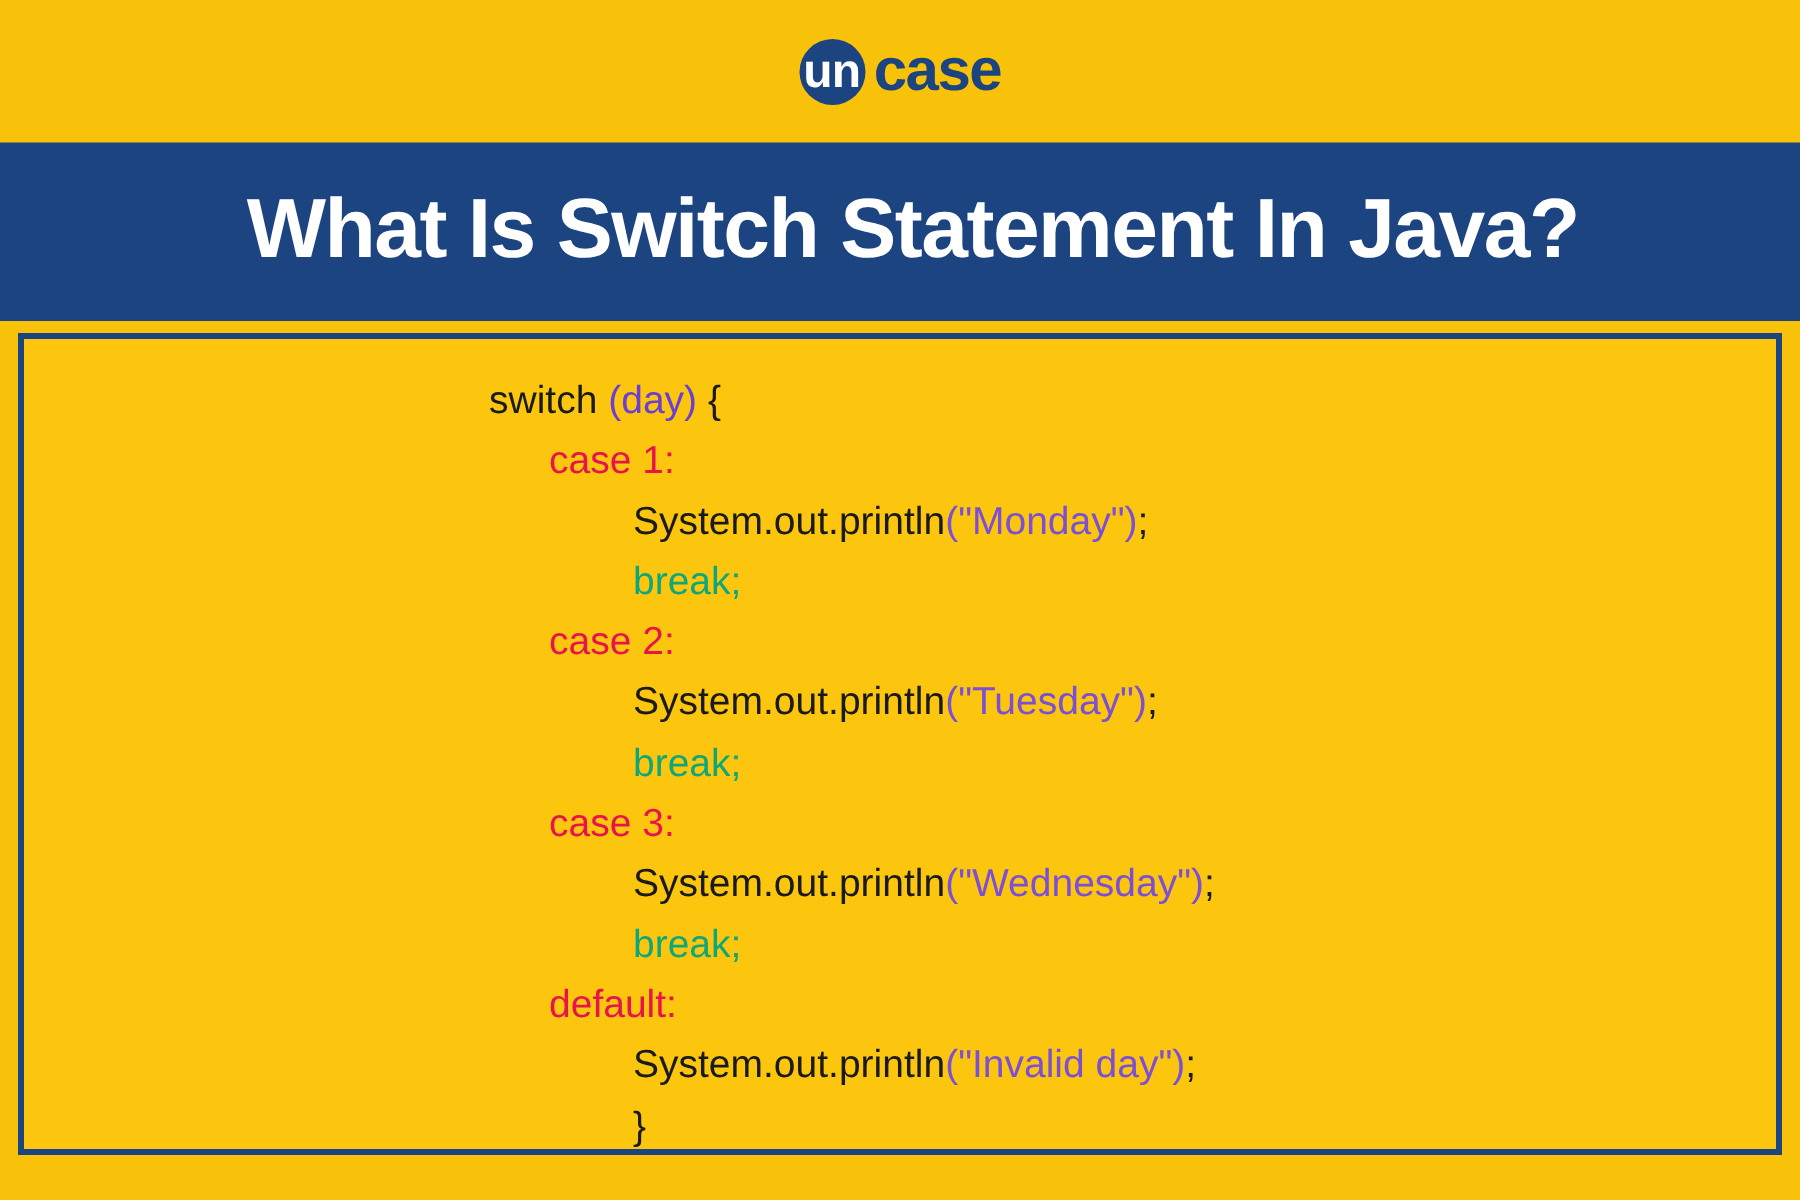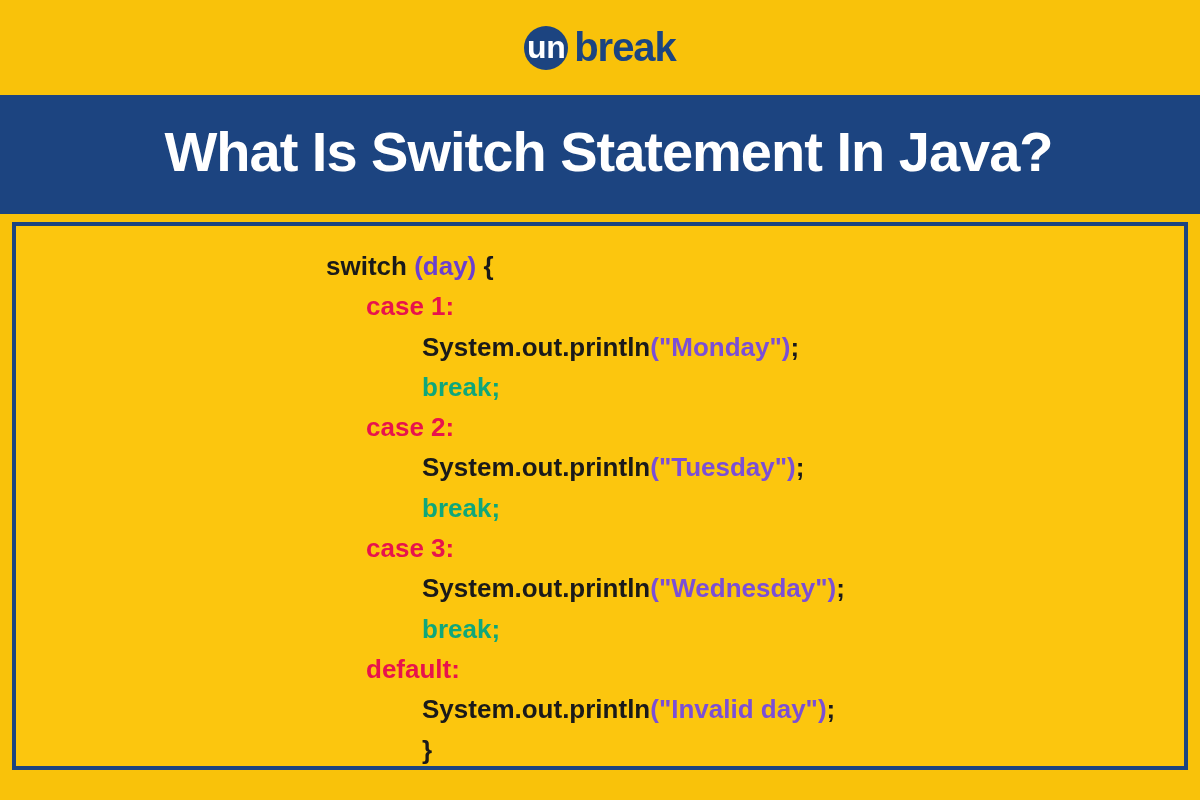--- a/index.html
+++ b/index.html
@@ -48,21 +48,21 @@
   .code-wrapper {
     margin: 8px 12px 12px 12px;
     border: 4px solid #1c4480;
     background: #fcc60e;
     height: 548px;
     padding: 20px 0 0 310px;
   }
   .code-block {
     font-family: Arial, Helvetica, sans-serif;
     font-size: 26px;
-    font-weight: 700;
+    font-weight: 400;
     line-height: 1.55;
     white-space: pre;
     color: #1a1a1a;
   }
   .kw-switch { color: #1a1a1a; }
   .paren-var { color: #6b3fd1; }
   .brace    { color: #1a1a1a; }
   .case     { color: #e8134c; }
   .sys      { color: #1a1a1a; }
   .string   { color: #7b4fd6; }
@@ -72,21 +72,21 @@
   .ind1 { display: inline-block; width: 40px; }
   .ind2 { display: inline-block; width: 96px; }
 </style>
 </head>
 <body>
 
 <div class="header-logo">
   <div class="logo-circle">
     <span>un</span>
   </div>
-  <span class="logo-text">break</span>
+  <span class="logo-text">case</span>
 </div>
 
 <div class="title-bar">What Is Switch Statement In Java?</div>
 
 <div class="code-wrapper">
 <div class="code-block"><span class="kw-switch">switch </span><span class="paren-var">(day) </span><span class="brace">{</span>
 <span class="ind1"></span><span class="case">case 1:</span>
 <span class="ind2"></span><span class="sys">System.out.println</span><span class="string">("Monday")</span><span class="semi">;</span>
 <span class="ind2"></span><span class="break">break;</span>
 <span class="ind1"></span><span class="case">case 2:</span>

